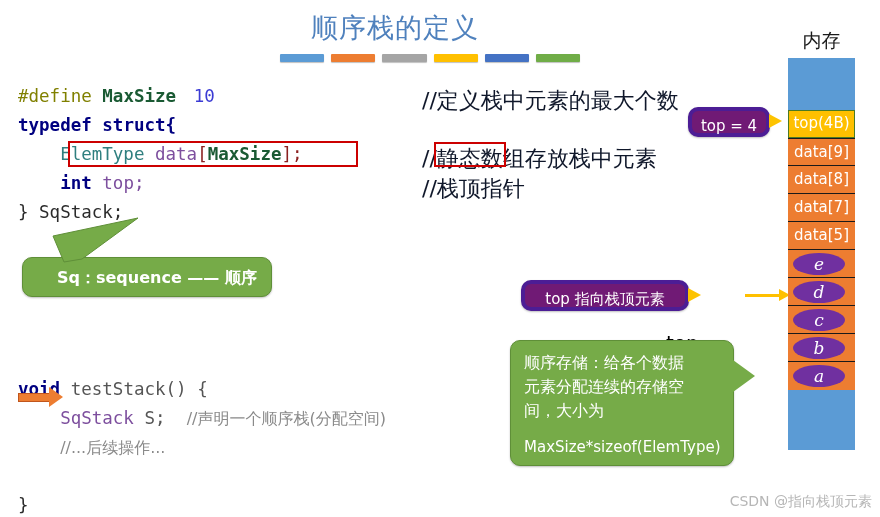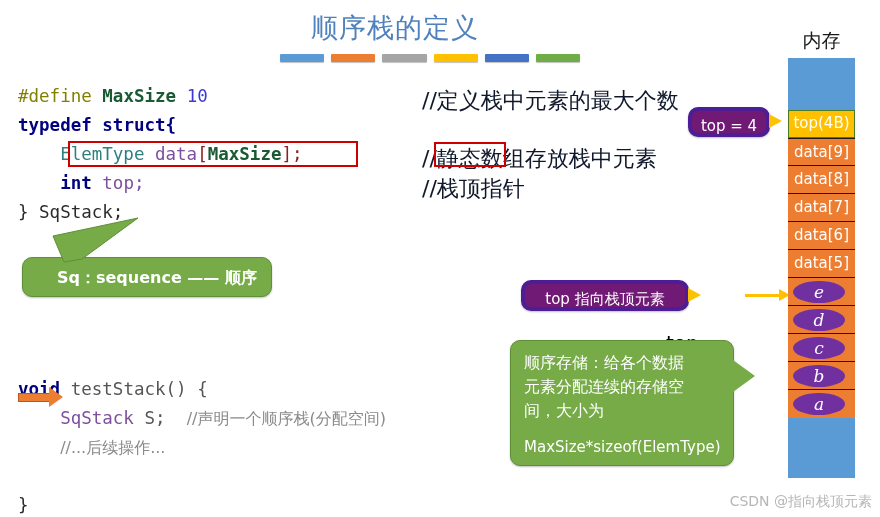--- a/index.html
+++ b/index.html
@@ -53,21 +53,21 @@
     font-size: 17.5px;
     line-height: 29px;
     white-space: pre;
   }
   #code-struct { left: 18px; top: 82px; }
   #code-test   { left: 18px; top: 375px; }
 
   .kw-define   { color: #808000; }
   .kw          { color: #000080; font-weight: bold; }
   .macro       { color: #1a5a33; font-weight: bold; }
-  .num         { color: #3b3bd4; }
+  .num         { color: #3b3bd4; margin-left: 7px; }
   .type        { color: #2f7f7f; }
   .var         { color: #7d4f9e; }
   .plain       { color: #2b2b2b; }
   .bracket     { color: #8b2020; }
   .fn          { color: #555555; }
 
   
   .cmt {
     position: absolute;
     font-family: "DejaVu Sans", sans-serif;
@@ -275,21 +275,20 @@
   <div class="tail" style="left:733px; top:360px; border-top:16px solid transparent; border-bottom:16px solid transparent; border-left:22px solid #76ab48;"></div>
 
   <div class="mem-label">内存</div>
 
   <div id="mem-wrap">
     <div class="mem-cell mem-blue" style="height:52px;"></div>
     <div class="mem-cell mem-yellow">top(4B)</div>
     <div class="mem-cell mem-orange first">data[9]</div>
     <div class="mem-cell mem-orange">data[8]</div>
     <div class="mem-cell mem-orange">data[7]</div>
-    <div class="mem-cell mem-orange">data[6]</div>
     <div class="mem-cell mem-orange">data[5]</div>
     <div class="mem-cell mem-orange">
       <span class="ellipse">e</span>
     </div>
     <div class="mem-cell mem-orange">
       <span class="ellipse">d</span>
     </div>
     <div class="mem-cell mem-orange">
       <span class="ellipse">c</span>
     </div>

